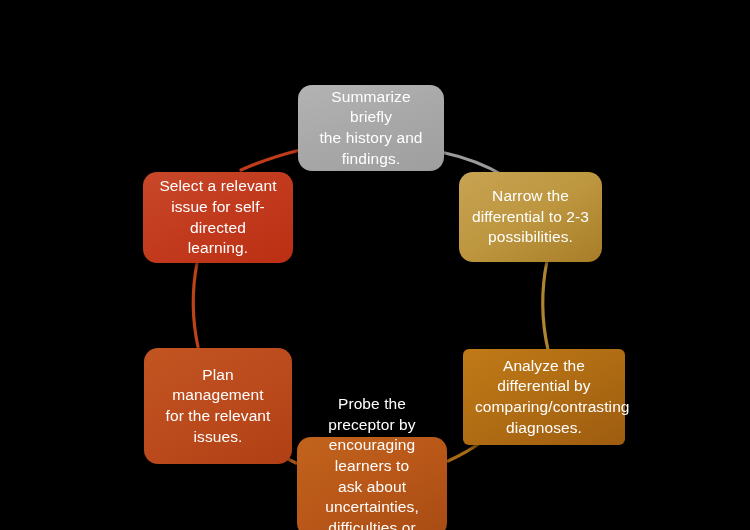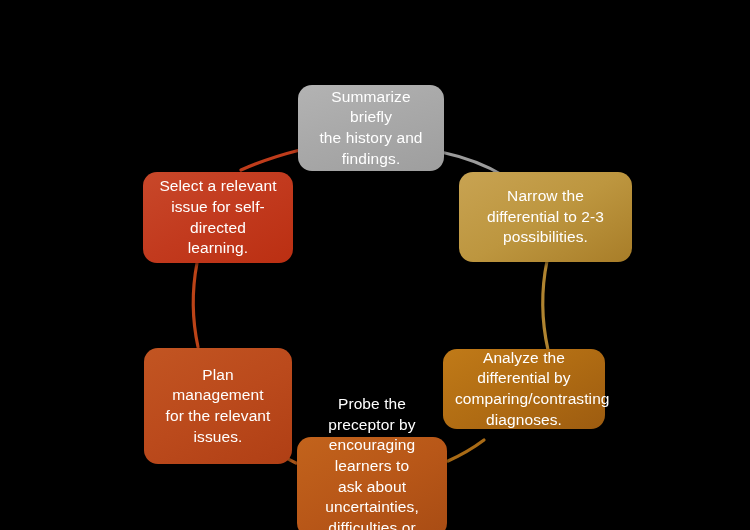--- a/index.html
+++ b/index.html
@@ -44,27 +44,28 @@
     white-space: pre-line;
   }
 
   
   #node-summarize {
     left: 298px; top: 85px; width: 146px; height: 86px;
     background: linear-gradient(160deg, #b3b3b3 0%, #a9a9a9 45%, #9e9e9e 100%);
   }
   
   #node-narrow {
-    left: 459px; top: 172px; width: 173px; height: 90px;
+    left: 459px; top: 172px; width: 143px; height: 90px;
     background: linear-gradient(150deg, #c8a352 0%, #bd963f 50%, #a87d28 100%);
   }
   
   #node-analyze {
-    left: 443px; top: 349px; width: 162px; height: 80px;
+    left: 463px; top: 349px; width: 162px; height: 96px;
     background: linear-gradient(150deg, #c07a18 0%, #b06c13 50%, #9d5c10 100%);
+    border-radius: 6px;
   }
   
   #node-probe {
     left: 297px; top: 437px; width: 150px; height: 100px;
     background: linear-gradient(150deg, #c2631c 0%, #b85718 50%, #a84c14 100%);
   }
   
   #node-plan {
     left: 144px; top: 348px; width: 148px; height: 116px;
     background: linear-gradient(150deg, #c25522 0%, #bb4a1c 50%, #b03f15 100%);

